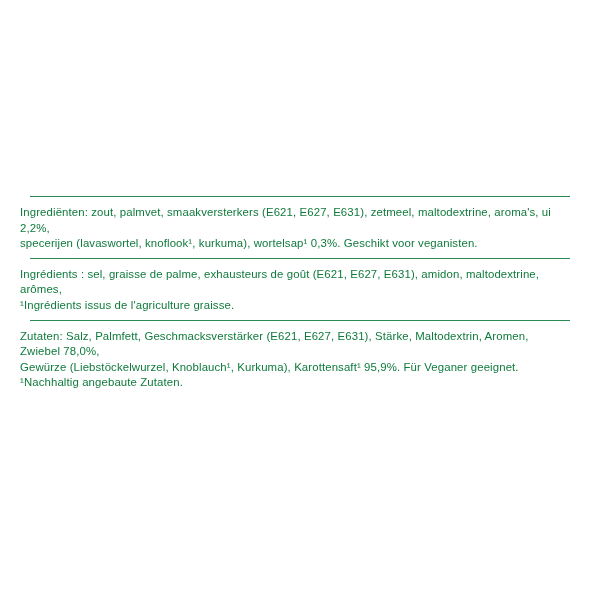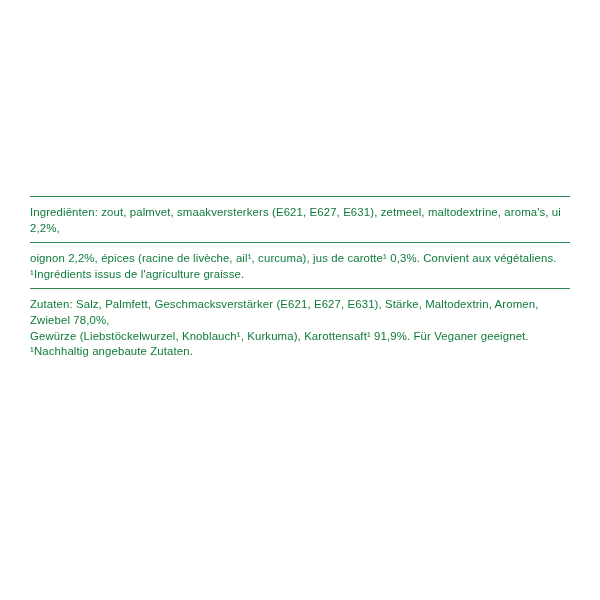--- a/index.html
+++ b/index.html
@@ -21,21 +21,21 @@
     color: #0d7a3e;
   }
   .rule {
     height: 1px;
     background: #2a8c52;
     width: 540px;
     margin: 0 auto;
   }
   .rule.top { margin-top: 0; }
   .block {
-    padding: 8px 30px 6px 30px;
+    padding: 8px 30px 6px 20px;
   }
   .block p {
     margin: 0;
     font-size: 11.4px;
     line-height: 15.6px;
     color: #0f7a3c;
     letter-spacing: 0.01em;
     text-align: left;
   }
   .block.nl p { }
@@ -44,30 +44,31 @@
 </style>
 </head>
 <body>
 
 <div class="label-panel">
 
   <div class="rule top"></div>
 
   <div class="block nl">
     <p>Ingrediënten: zout, palmvet, smaakversterkers (E621, E627, E631), zetmeel, maltodextrine, aroma's, ui 2,2%,</p>
+    <p>specerijen (lavaswortel, knoflook¹, kurkuma), wortelsap¹ 0,3%. Geschikt voor veganisten.</p>
   </div>
 
   <div class="rule"></div>
 
   <div class="block fr">
-    <p>oignon 2,2%, épices (racine de livèche, ail¹, curcuma), jus de carotte¹ 0,3%. Convient aux végétaliens.</p>
+    <p>Ingrédients : sel, graisse de palme, exhausteurs de goût (E621, E627, E631), amidon, maltodextrine, arômes,</p>
     <p>¹Ingrédients issus de l'agriculture graisse.</p>
   </div>
 
   <div class="rule"></div>
 
   <div class="block de">
     <p>Zutaten: Salz, Palmfett, Geschmacksverstärker (E621, E627, E631), Stärke, Maltodextrin, Aromen, Zwiebel 78,0%,</p>
-    <p>Gewürze (Liebstöckelwurzel, Knoblauch¹, Kurkuma), Karottensaft¹ 91,9%. Für Veganer geeignet.</p>
+    <p>Gewürze (Liebstöckelwurzel, Knoblauch¹, Kurkuma), Karottensaft¹ 95,9%. Für Veganer geeignet.</p>
     <p>¹Nachhaltig angebaute Zutaten.</p>
   </div>
 
 </div>
 
 </body></html>

